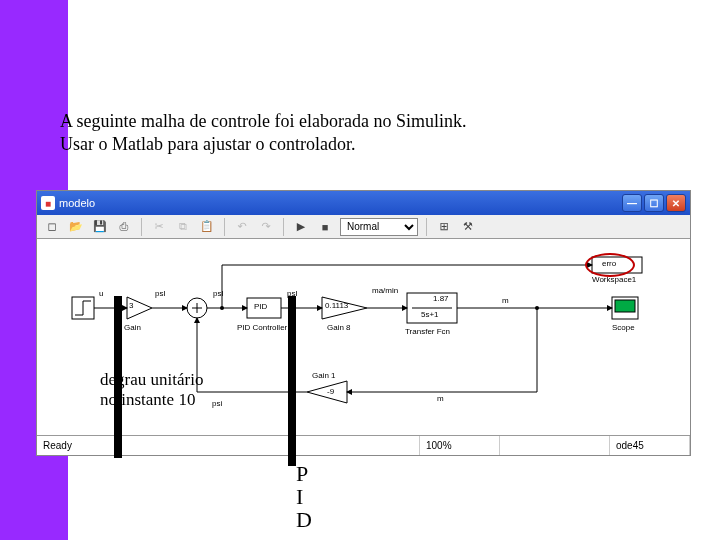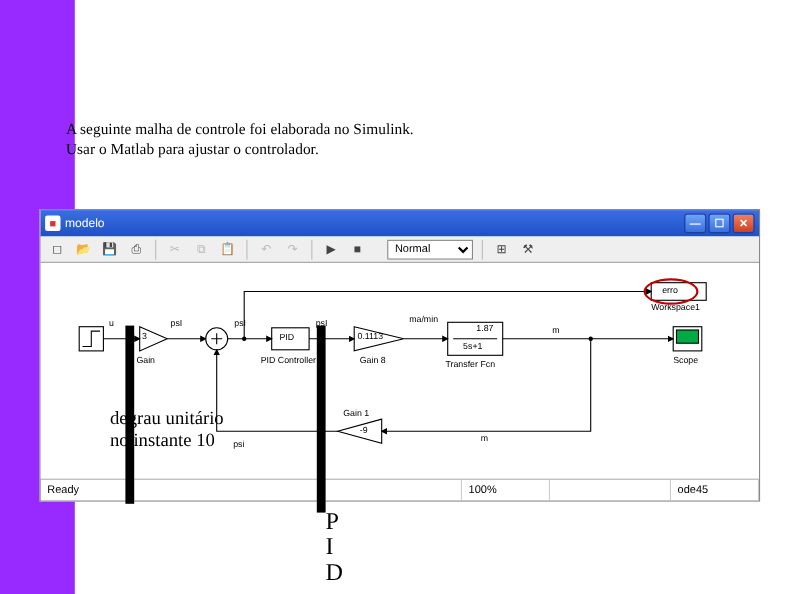--- a/index.html
+++ b/index.html
@@ -1,32 +1,32 @@
 <!DOCTYPE html>
 <html><head>
 <meta charset="utf-8">
 <style>
   * { box-sizing: border-box; margin: 0; padding: 0; }
   body { width: 720px; height: 540px; font-family: "Times New Roman", serif; background: #fff; position: relative; overflow: hidden; }
   .purple-stripe { position: absolute; left: 0; top: 0; width: 68px; height: 540px; background: #9829ff; }
-  .intro { position: absolute; left: 60px; top: 110px; font-size: 14px; line-height: 1.25; }
+  .intro { position: absolute; left: 60px; top: 110px; font-size: 18px; line-height: 1.25; }
   .window { position: absolute; left: 36px; top: 190px; width: 655px; background: #fff; border: 1px solid #888; }
   .title-bar { height: 24px; background: linear-gradient(#3a6fe0,#1e4fc8); display: flex; align-items: center; padding: 0 4px; color: #fff; font-family: Tahoma, sans-serif; font-size: 11px; }
   .title-icon { width: 14px; height: 14px; margin-right: 4px; display: inline-flex; align-items: center; justify-content: center; font-size: 10px; color: #d33; background: #fff; border-radius: 2px; }
   .title-text { flex: 1; }
   .win-btns { display: flex; gap: 2px; }
   .win-btn { width: 20px; height: 18px; background: linear-gradient(#6fa5f5,#3a6fe0); border: 1px solid #1b3f9c; border-radius: 3px; display: flex; align-items: center; justify-content: center; color: #fff; font-family: Arial; font-size: 10px; font-weight: bold; cursor: pointer; }
   .win-btn.close { background: linear-gradient(#f08060,#d04020); }
   .menu-bar { height: 18px; display: flex; gap: 14px; padding: 0 6px; font-family: Tahoma, sans-serif; font-size: 11px; align-items: center; border-bottom: 1px solid #ccc; }
   .menu-item u { text-decoration: underline; }
   .tool-bar { height: 24px; display: flex; align-items: center; gap: 6px; padding: 0 6px; border-bottom: 1px solid #999; background: #efefef; }
   .tb-sep { width: 1px; height: 18px; background: #bbb; margin: 0 2px; }
   .tb-btn { width: 18px; height: 18px; display: flex; align-items: center; justify-content: center; font-size: 11px; color: #444; }
   .tb-btn.dim { color: #bbb; }
-  .tb-select { height: 18px; width: 78px; font-family: Tahoma,sans-serif; font-size: 10px; border: 1px solid #888; background: #fff; padding: 0 2px; margin-left: 12px; }
+  .tb-select { height: 18px; width: 78px; font-family: Tahoma,sans-serif; font-size: 10px; border: 1px solid #888; background: #fff; padding: 0 2px; }
   .canvas { position: relative; height: 196px; background: #fff; }
   .blk-text { font-family: Arial, sans-serif; font-size: 8px; color: #000; text-align: center; position: absolute; }
   .status-bar { height: 20px; border-top: 1px solid #999; display: flex; font-family: Tahoma,sans-serif; font-size: 10px; align-items: stretch; }
   .status-cell { border-right: 1px solid #ccc; padding: 2px 6px; display: flex; align-items: center; }
   .annotation { position: absolute; font-family: "Times New Roman", serif; font-size: 17px; line-height: 1.15; }
   .pid { position: absolute; font-family: "Times New Roman", serif; font-size: 22px; line-height: 1.05; }
   .erro-oval { position: absolute; width: 50px; height: 24px; border: 2px solid #c00000; border-radius: 50%; }
   .black-bar { position: absolute; width: 8px; background: #000; }
   svg.diagram { position: absolute; left: 0; top: 0; }
 </style>

